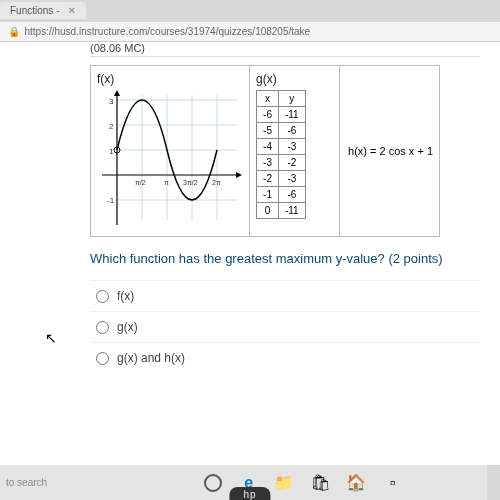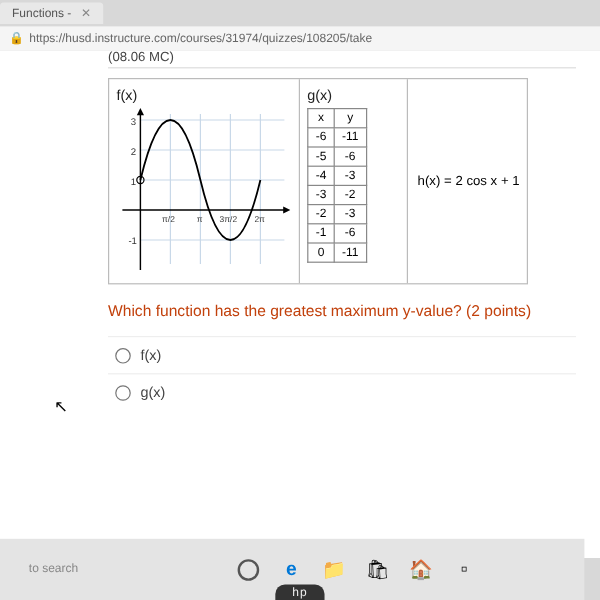--- a/index.html
+++ b/index.html
@@ -15,25 +15,25 @@
     .funcbox { border: 1px solid #bbb; display: flex; flex-direction: row; width: 350px; margin-bottom: 14px; }
     .col { padding: 6px; }
     .col-fx { border-right: 1px solid #bbb; width: 160px; }
     .col-gx { border-right: 1px solid #bbb; width: 90px; }
     .col-hx { display: flex; align-items: center; justify-content: flex-end; width: 100px; }
     .col-label { font-size: 12px; color: #222; margin-bottom: 4px; }
     .graph { width: 145px; height: 140px; position: relative; }
     .gtable { border-collapse: collapse; margin-top: 2px; }
     .gtable td, .gtable th { border: 1px solid #888; padding: 2px 6px; font-size: 10px; text-align: center; font-weight: normal; }
     .hx-text { font-size: 11px; }
-    .question { font-size: 13px; color: #c2410c; margin-bottom: 14px; }
+    .question { font-size: 13px; color: #0c4a6e; margin-bottom: 14px; }
     .opts { display: flex; flex-direction: column; }
     .opt { border-top: 1px solid #eee; padding: 8px 6px; display: flex; align-items: center; font-size: 12px; color: #444; }
     .opt input { margin-right: 8px; }
-    .taskbar { position: absolute; bottom: 0; left: 0; right: 13px; height: 51px; background: #e4e4e4; display: flex; align-items: center; padding: 0 24px; }
+    .taskbar { position: absolute; bottom: 0; left: 0; right: 13px; height: 35px; background: #e4e4e4; display: flex; align-items: center; padding: 0 6px; }
     .search-text { font-size: 10px; color: #888; margin-right: auto; }
     .task-icons { display: flex; align-items: center; gap: 14px; margin: 0 auto; }
     .task-icon { width: 22px; height: 22px; display: flex; align-items: center; justify-content: center; font-size: 16px; }
     .cortana { width: 18px; height: 18px; border: 2px solid #555; border-radius: 50%; }
     .edge { color: #0078d7; font-weight: bold; }
     .laptop-brand { position: absolute; bottom: -2px; left: 50%; transform: translateX(-50%); background: #333; color: #eee; font-size: 10px; padding: 2px 14px; border-radius: 8px 8px 0 0; letter-spacing: 1px; }
     .cursor { position: absolute; left: 45px; top: 330px; font-size: 14px; color: #000; }
     svg { display: block; }
   </style>
 </head>
@@ -132,20 +132,24 @@
 
   <div class="opts">
     <label class="opt">
         <input type="radio" name="ans" style="">
         <span>f(x)</span>
       </label>
     <label class="opt">
         <input type="radio" name="ans" style="">
         <span>g(x)</span>
       </label>
+    <label class="opt">
+        <input type="radio" name="ans" style="">
+        <span>g(x) and h(x)</span>
+      </label>
   </div>
 </div>
 
 <span class="cursor">↖</span>
 
 <div class="taskbar">
   <span class="search-text">to search</span>
   <div class="task-icons">
     <div class="task-icon">
         <div class="cortana"></div>

